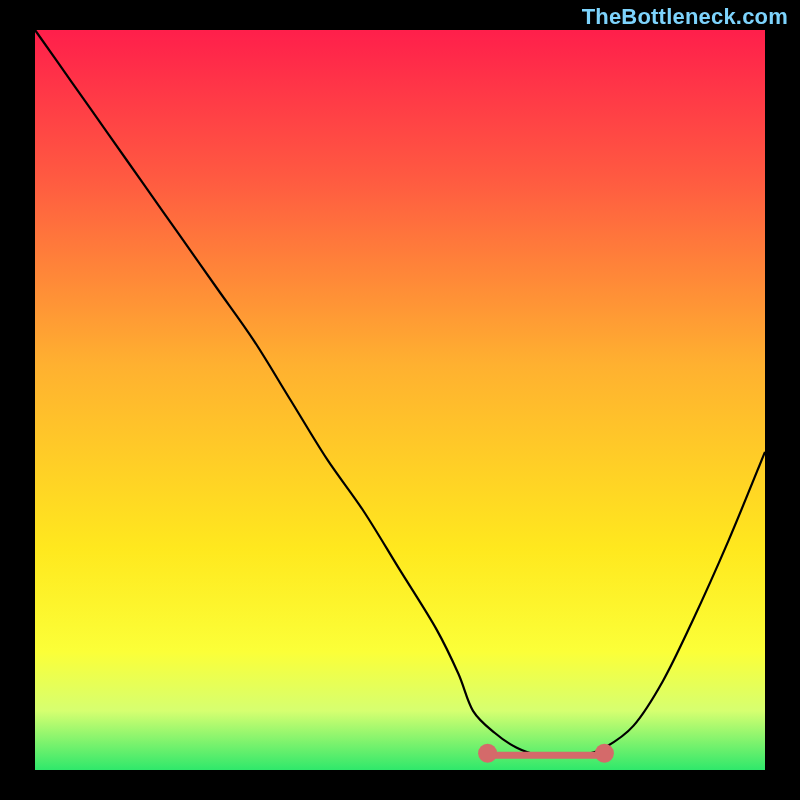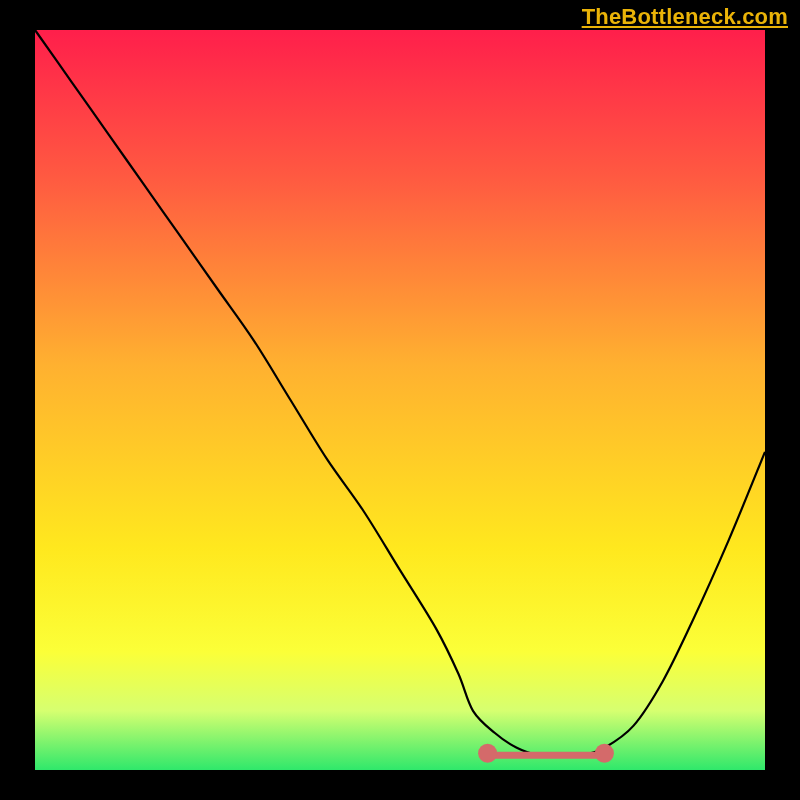--- a/index.html
+++ b/index.html
@@ -14,26 +14,25 @@
   .frame {
     position: relative;
     width: 800px;
     height: 800px;
     background: #000;
   }
   .watermark {
     position: absolute;
     top: 4px;
     right: 12px;
-    color: #eab308;
+    color: #7dd3fc;
     font-size: 22px;
     font-weight: 600;
     letter-spacing: 0.2px;
     z-index: 10;
-    text-decoration: underline;
   }
   svg {
     position: absolute;
     top: 0;
     left: 0;
   }
 </style>
 </head>
 <body>
 

